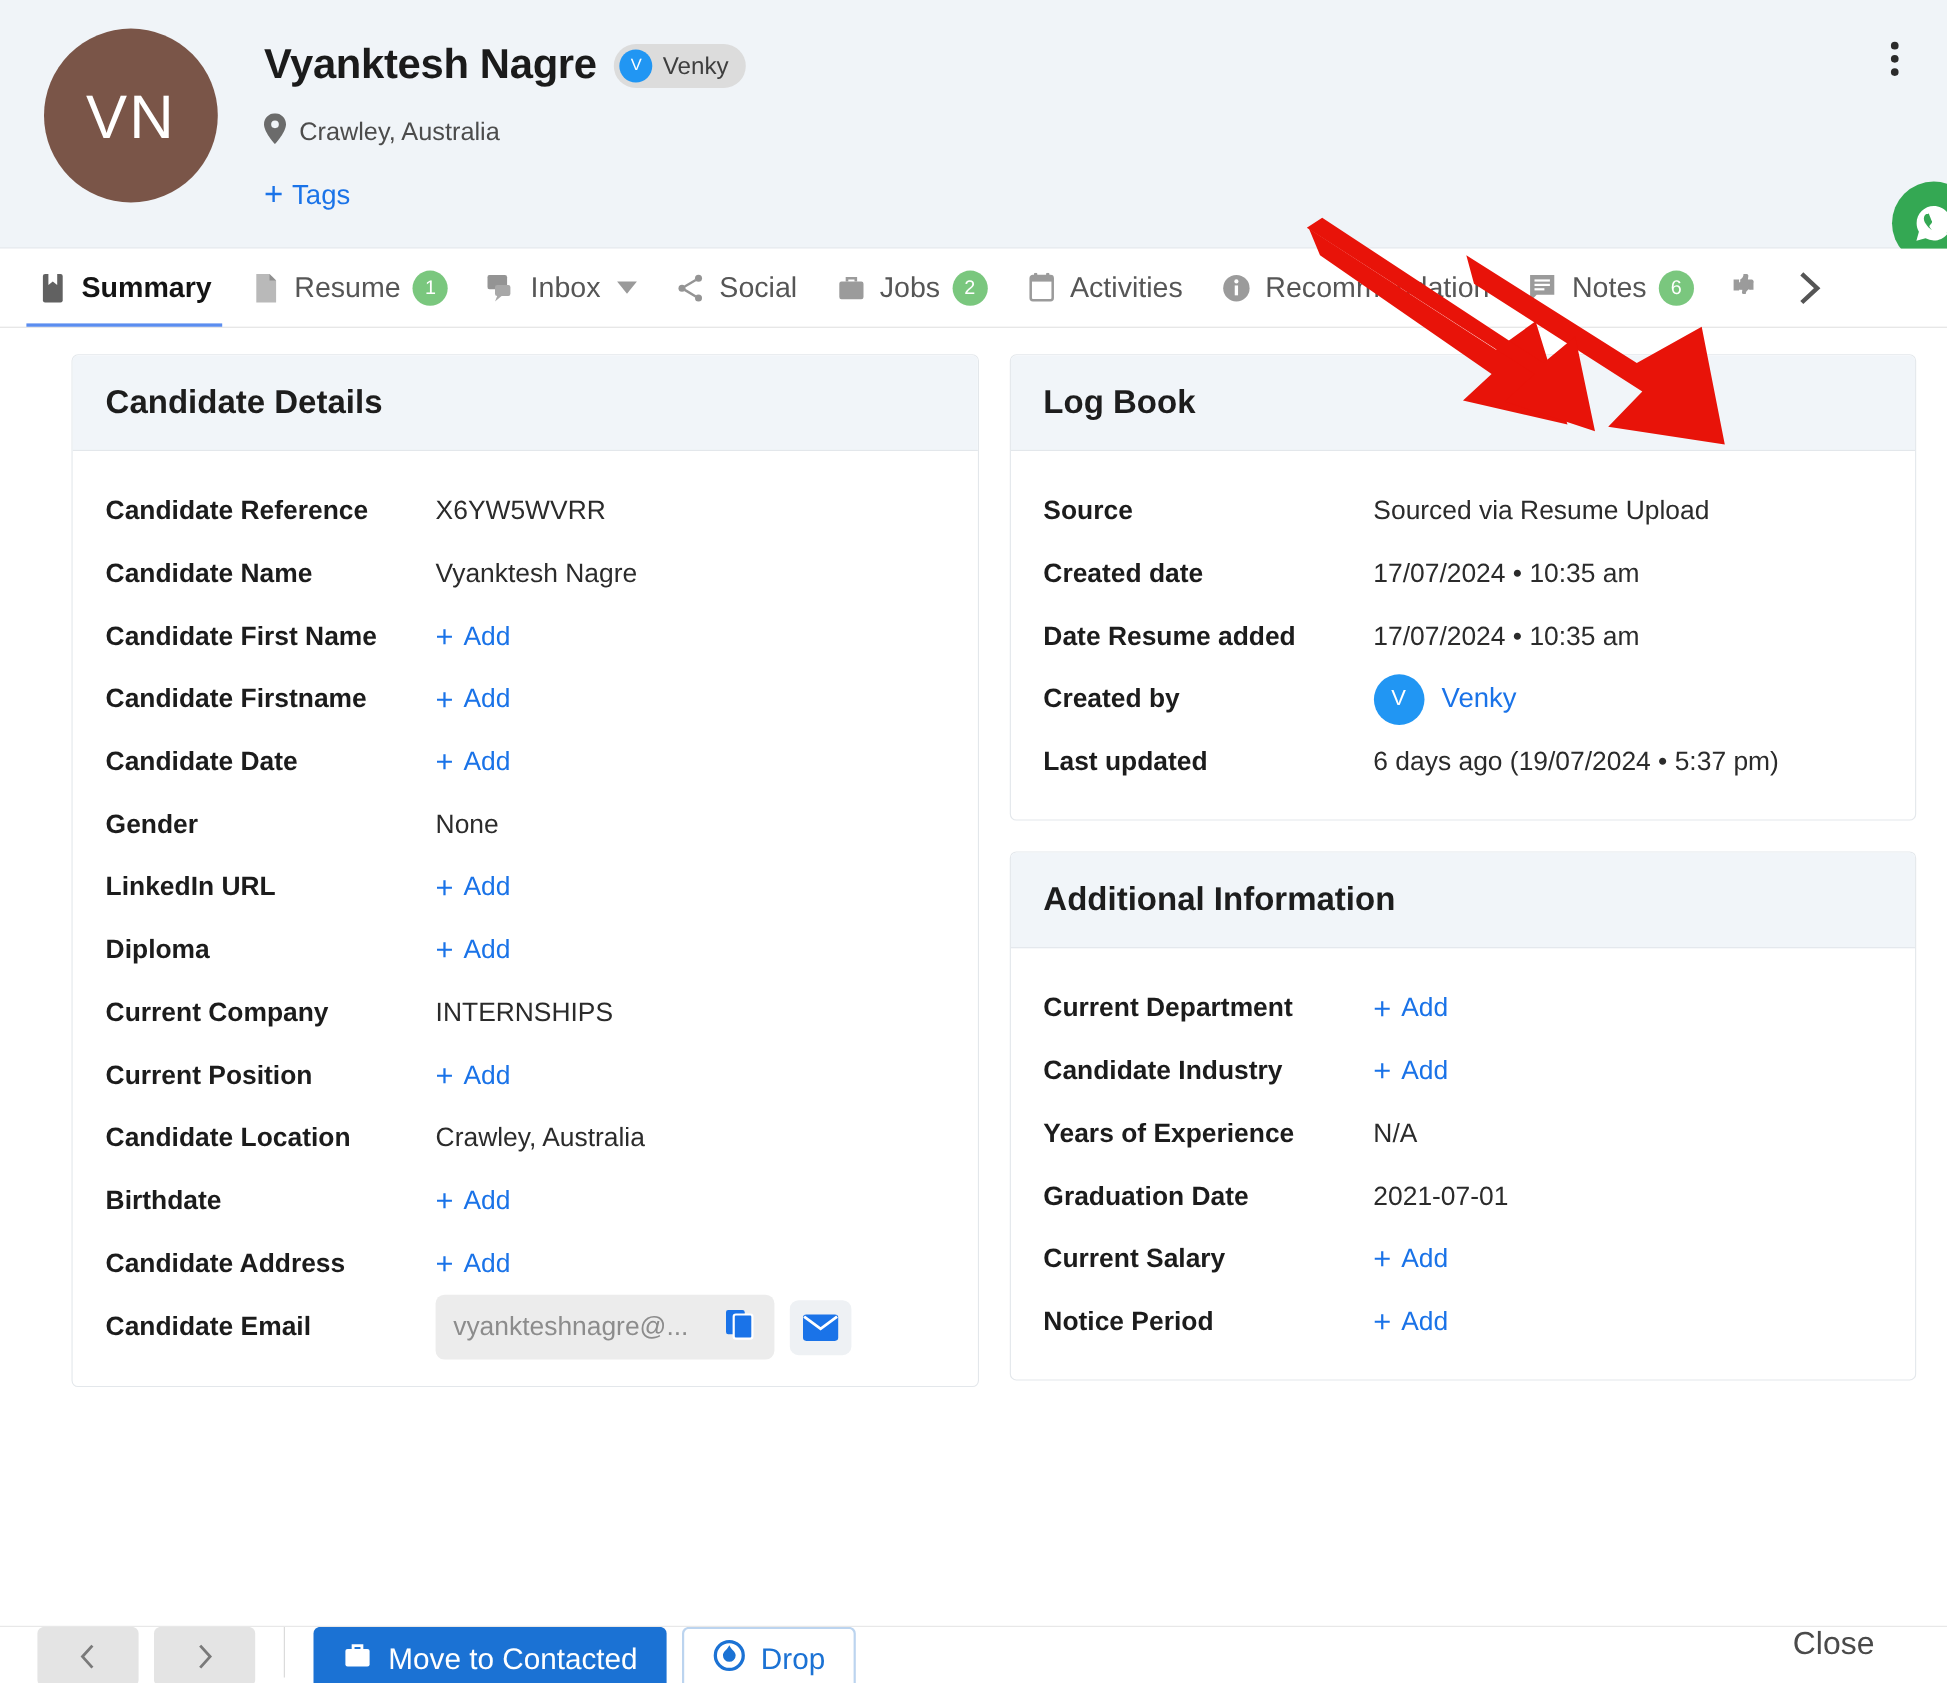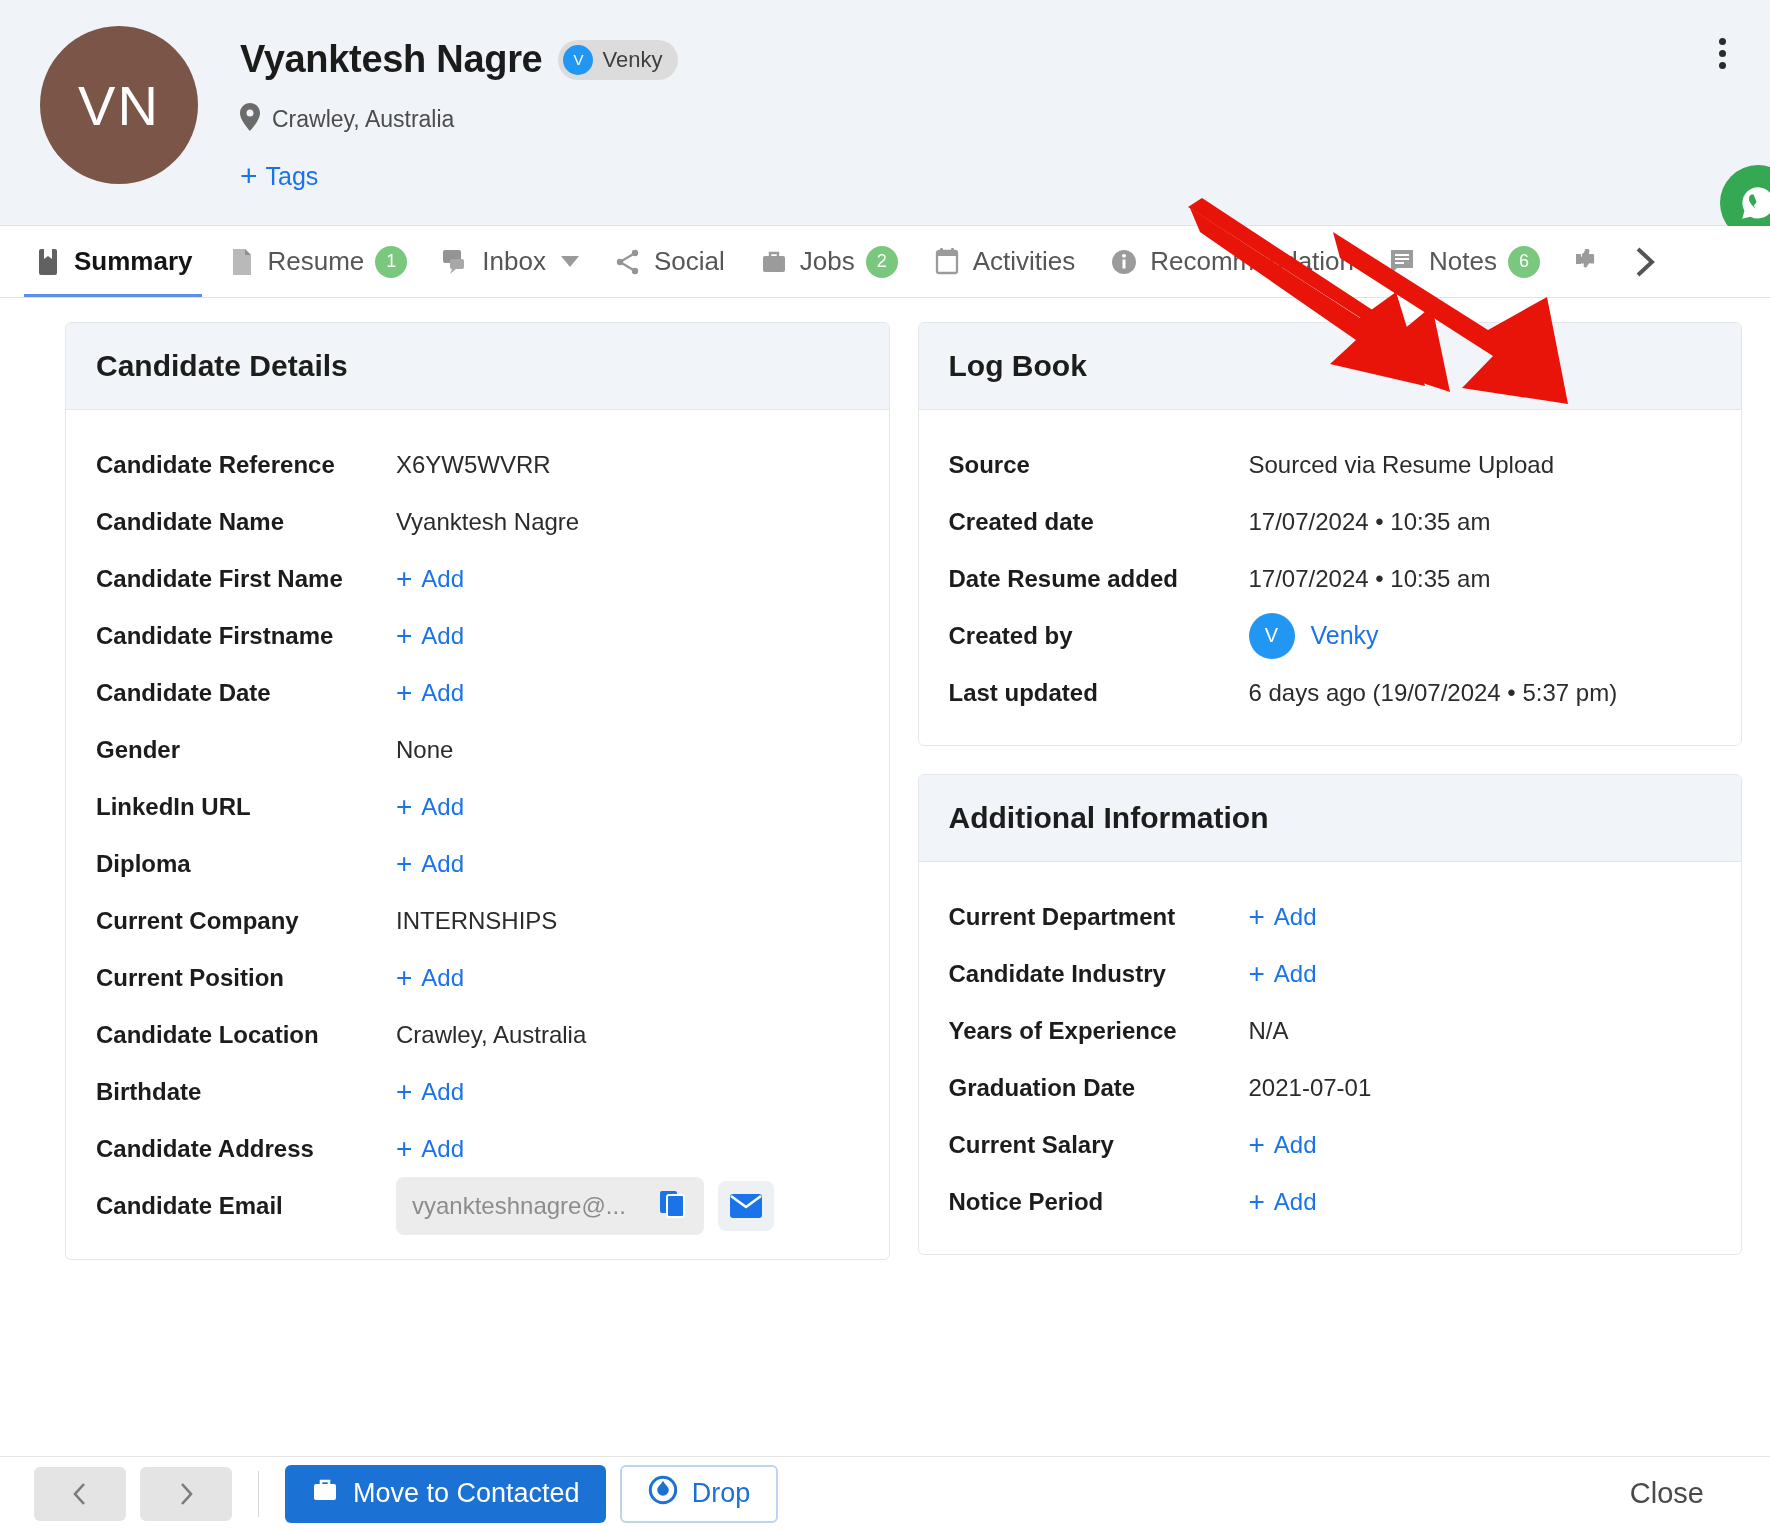--- a/index.html
+++ b/index.html
@@ -132,23 +132,23 @@
     display:flex; align-items:center; gap: 34px; min-width: 285px;
   }
   .email-pill .txt { font-size: 24px; color:#8c8c8c; white-space: nowrap; }
   .email-btn {
     background:#eef1f4; border-radius: 8px; width: 56px; height: 50px;
     display:flex; align-items:center; justify-content:center;
   }
 
   
   .footer {
-    position: absolute; left: 0; right: 0; bottom: 0; height: 74px;
+    position: absolute; left: 0; right: 0; bottom: 0; height: 52px;
     background: #fff; border-top: 1px solid #e6e6e6;
-    display: flex; align-items: center; padding: 0 34px; gap: 14px;
+    display: flex; align-items: flex-start; padding: 0 34px; gap: 14px;
     overflow:hidden;
   }
   .navbtn {
     width: 92px; height: 54px; background: #e4e4e4; border-radius: 6px;
     display:flex; align-items:center; justify-content:center; color:#6b6b6b; font-size: 28px;
     cursor:pointer;
   }
   .divider-v { width: 1px; height: 46px; background:#d8d8d8; margin: 0 12px; }
   .btn-primary {
     background:#1b72d4; color:#fff; border-radius: 6px; height: 58px;

